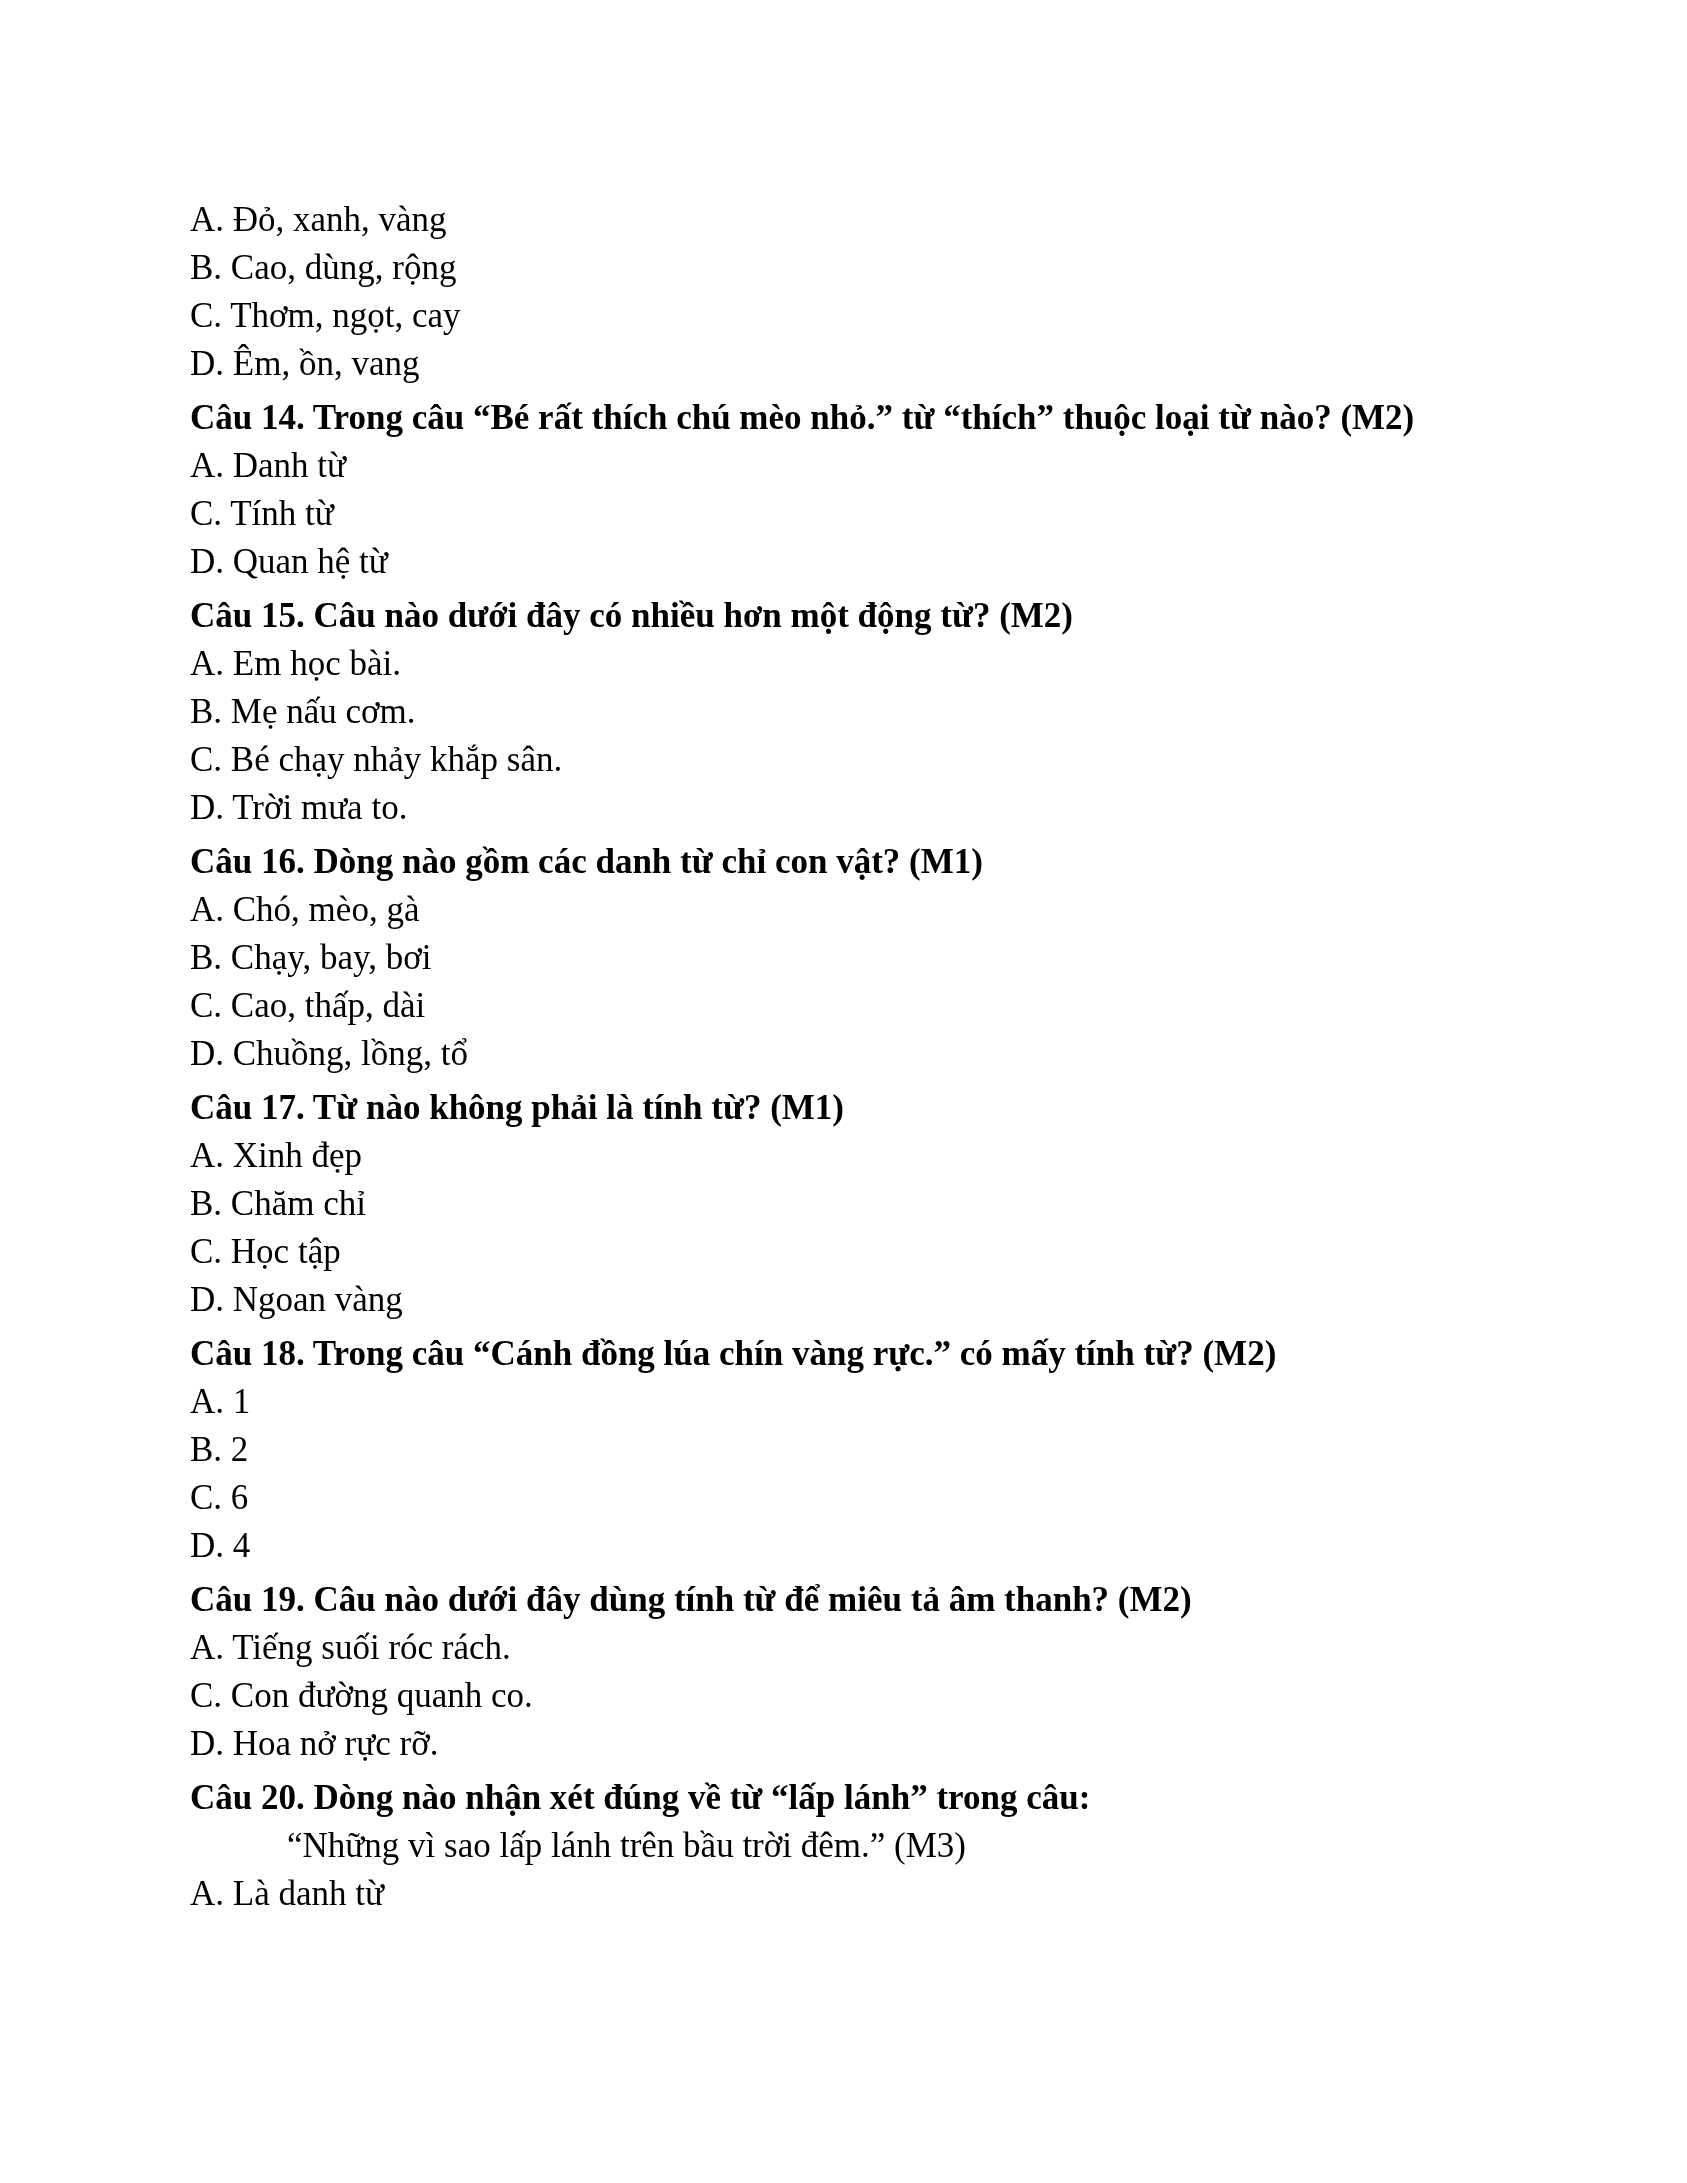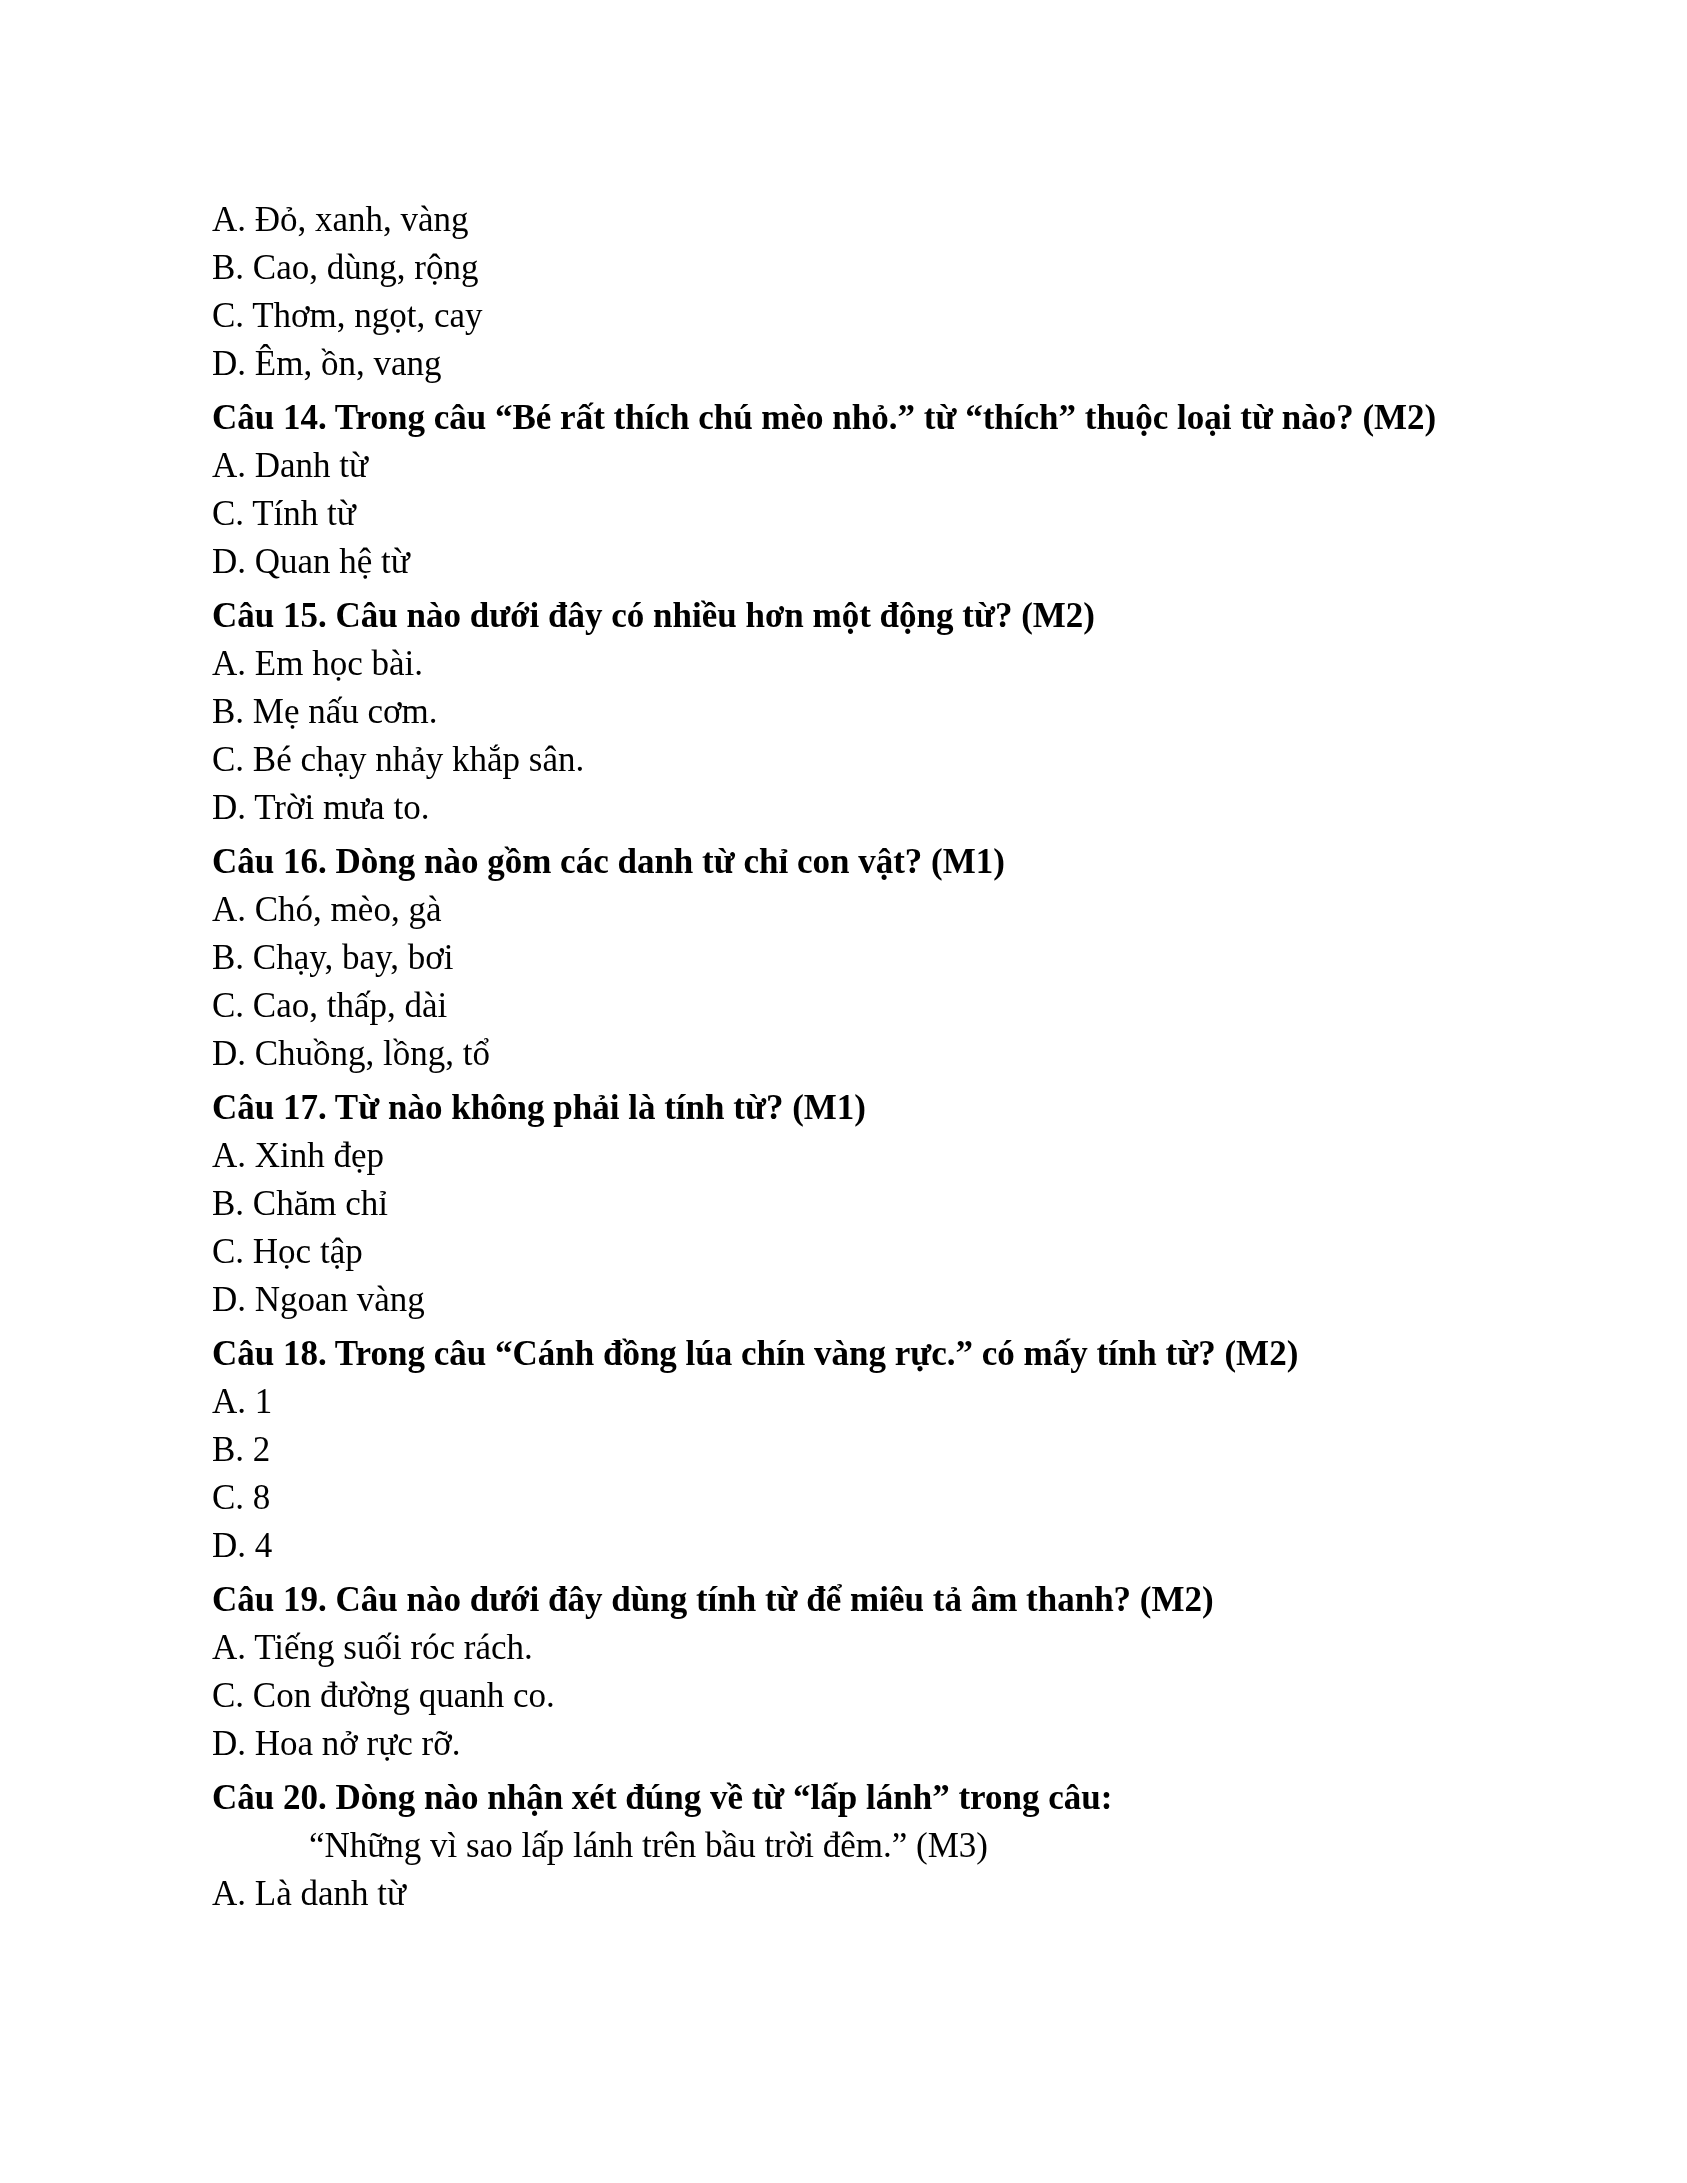--- a/index.html
+++ b/index.html
@@ -13,21 +13,21 @@
     position: relative;
     overflow: hidden;
     font-family: "Liberation Serif", "DejaVu Serif", serif;
     font-size: 35px;
     line-height: 48px;
     color: #000000;
   }
   .content {
     position: absolute;
     top: 196px;
-    left: 212px;
+    left: 190px;
     right: 48px;
   }
   p {
     margin: 0;
     padding: 0;
     white-space: nowrap;
   }
   .question-heading {
     font-weight: bold;
     margin-top: 6px;
@@ -74,21 +74,21 @@
     <p class="option">A. Xinh đẹp</p>
     <p class="option">B. Chăm chỉ</p>
     <p class="option">C. Học tập</p>
     <p class="option">D. Ngoan vàng</p>
   </section>
 
   <section>
     <p class="question-heading">Câu 18. Trong câu “Cánh đồng lúa chín vàng rực.” có mấy tính từ? (M2)</p>
     <p class="option">A. 1</p>
     <p class="option">B. 2</p>
-    <p class="option">C. 8</p>
+    <p class="option">C. 6</p>
     <p class="option">D. 4</p>
   </section>
 
   <section>
     <p class="question-heading">Câu 19. Câu nào dưới đây dùng tính từ để miêu tả âm thanh? (M2)</p>
     <p class="option">A. Tiếng suối róc rách.</p>
     <p class="option">C. Con đường quanh co.</p>
     <p class="option">D. Hoa nở rực rỡ.</p>
   </section>
 

